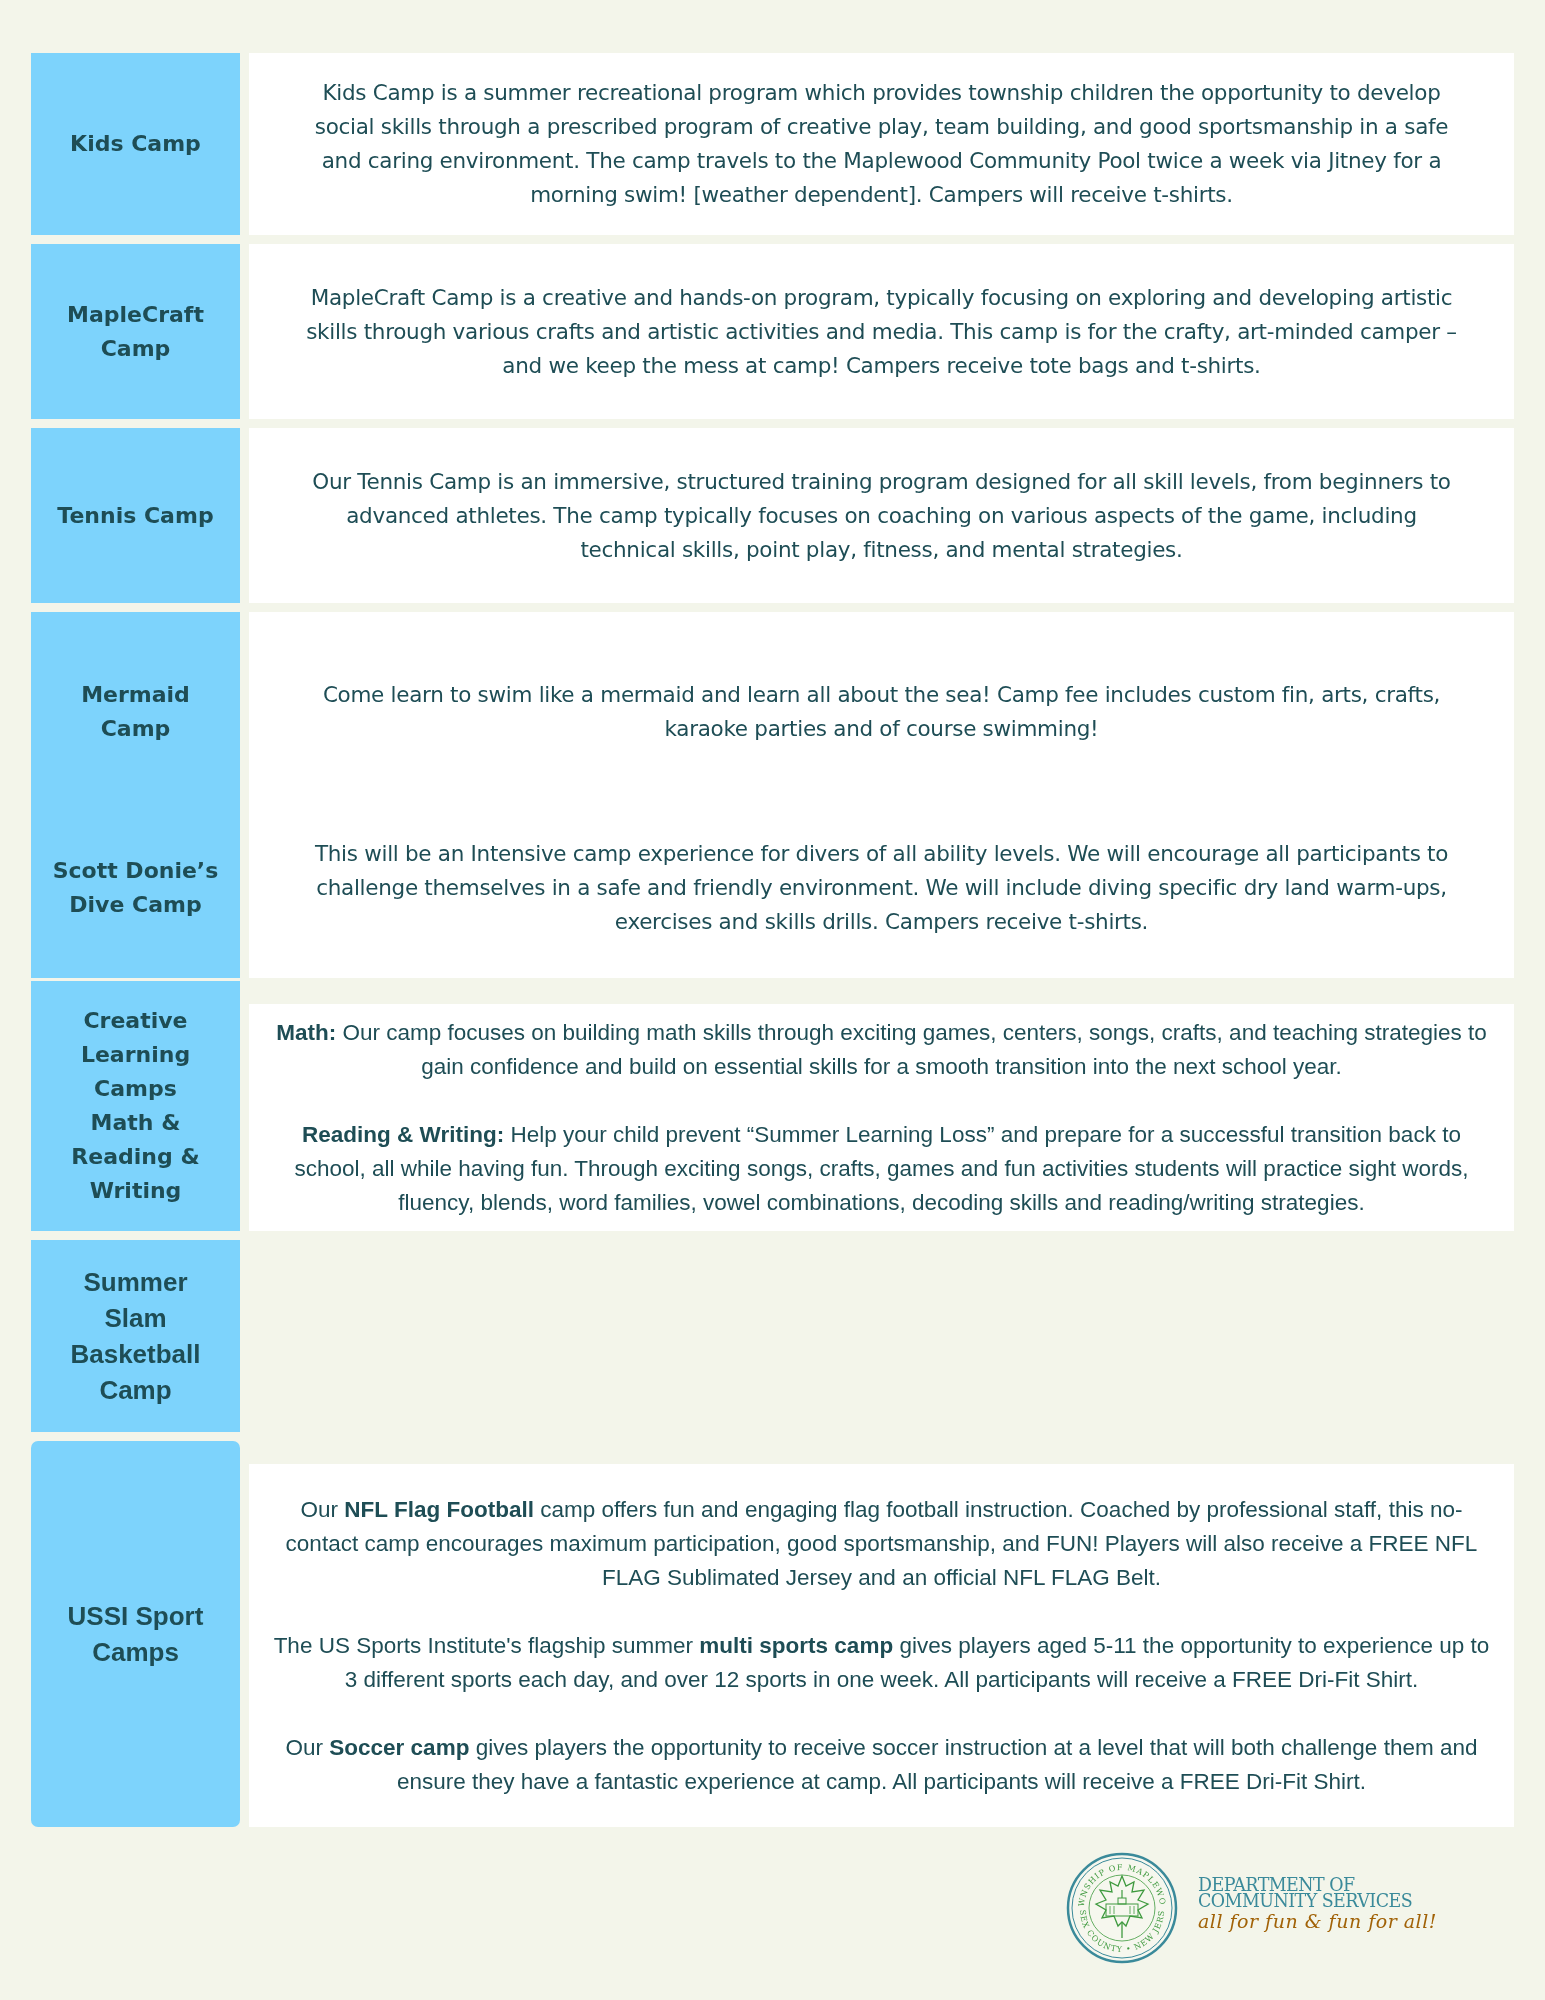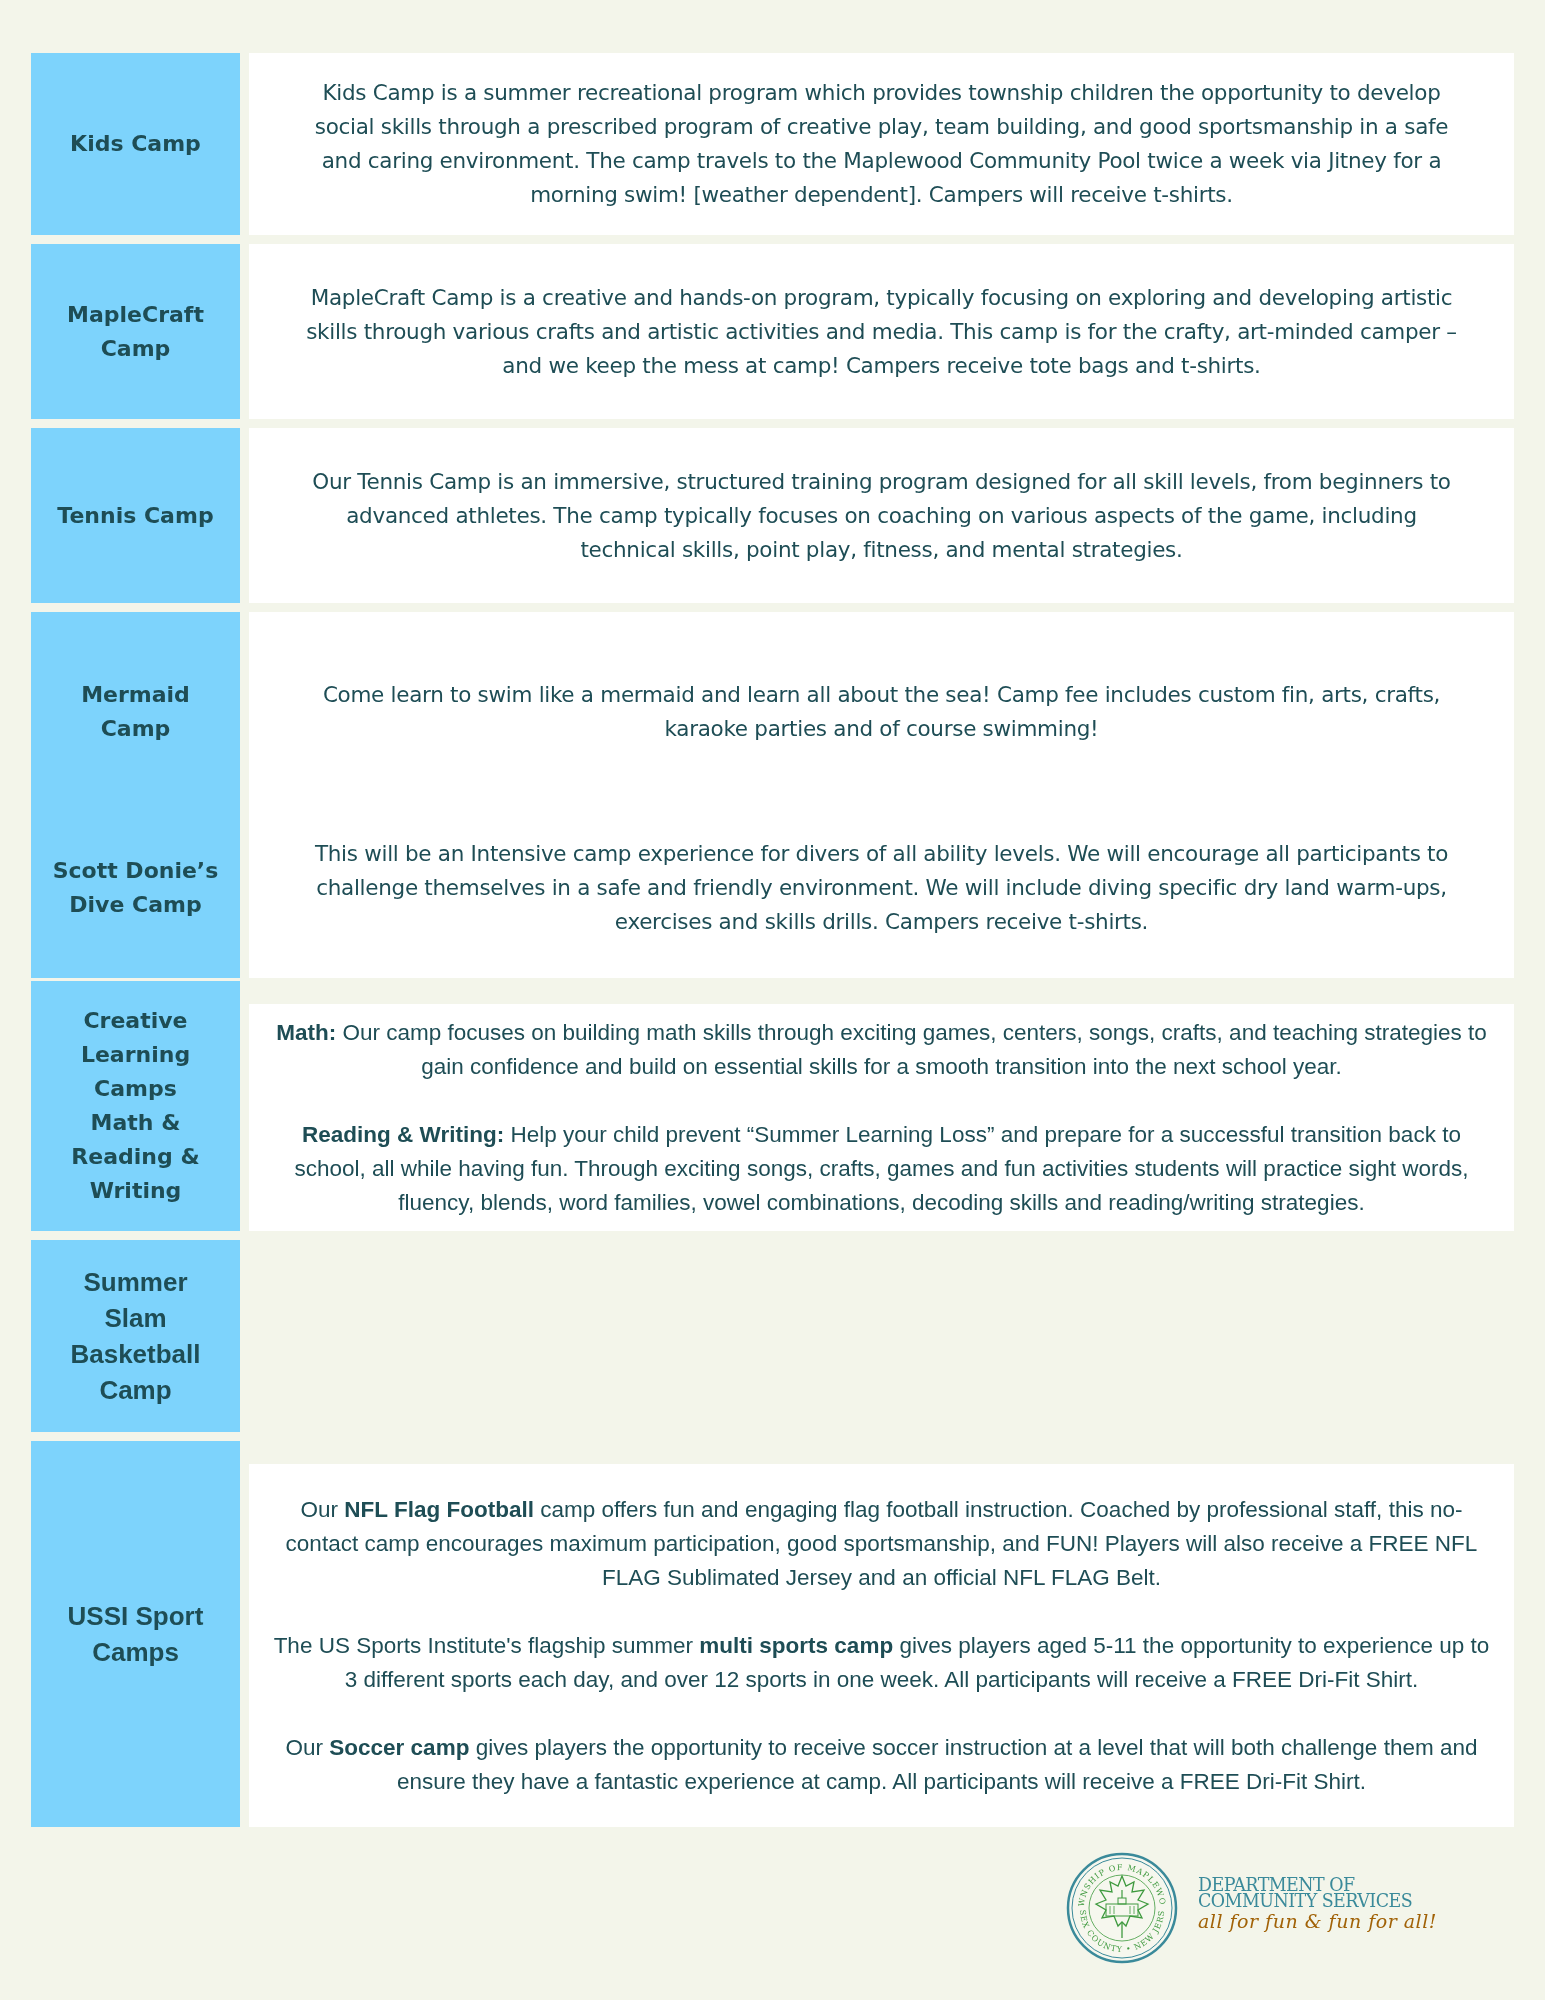--- a/index.html
+++ b/index.html
@@ -162,21 +162,21 @@
         <p><b>Math:</b><span> Our camp focuses on building math skills through exciting games, centers, songs, crafts, and teaching strategies to gain confidence and build on essential skills for a smooth transition into the next school year.</span></p>
         <p><b>Reading &amp; Writing:</b><span> Help your child prevent “Summer Learning Loss” and prepare for a successful transition back to school, all while having fun. Through exciting songs, crafts, games and fun activities students will practice sight words, fluency, blends, word families, vowel combinations, decoding skills and reading/writing strategies.</span></p>
       </div>
   </div>
 
   <div class="row" style="top:1187px;height:192px;">
     <div class="name-cell sans-b" style="padding:0 28px;">Summer Slam Basketball Camp</div>
   </div>
 
   <div class="row" style="top:1388px;height:386px;">
-    <div class="name-cell sans-b" style="padding:0 36px;">USSI Sport Camps</div>
+    <div class="name-cell sans-b" style="padding:0 36px;border-radius:7px;">USSI Sport Camps</div>
     <div class="desc-cell font-b" style="padding:0 18px;">
         <p><span>Our </span><b>NFL Flag Football</b><span> camp offers fun and engaging flag football instruction. Coached by professional staff, this no-contact camp encourages maximum participation, good sportsmanship, and FUN! Players will also receive a FREE NFL FLAG Sublimated Jersey and an official NFL FLAG Belt.</span></p>
         <p><span>The US Sports Institute's flagship summer </span><b>multi sports camp</b><span> gives players aged 5-11 the opportunity to experience up to 3 different sports each day, and over 12 sports in one week. All participants will receive a FREE Dri-Fit Shirt.</span></p>
         <p><span>Our </span><b>Soccer camp</b><span> gives players the opportunity to receive soccer instruction at a level that will both challenge them and ensure they have a fantastic experience at camp. All participants will receive a FREE Dri-Fit Shirt.</span></p>
       </div>
   </div>
 </div>
 
 <div class="footer-logo">
   <svg width="112" height="112" viewBox="0 0 112 112">

